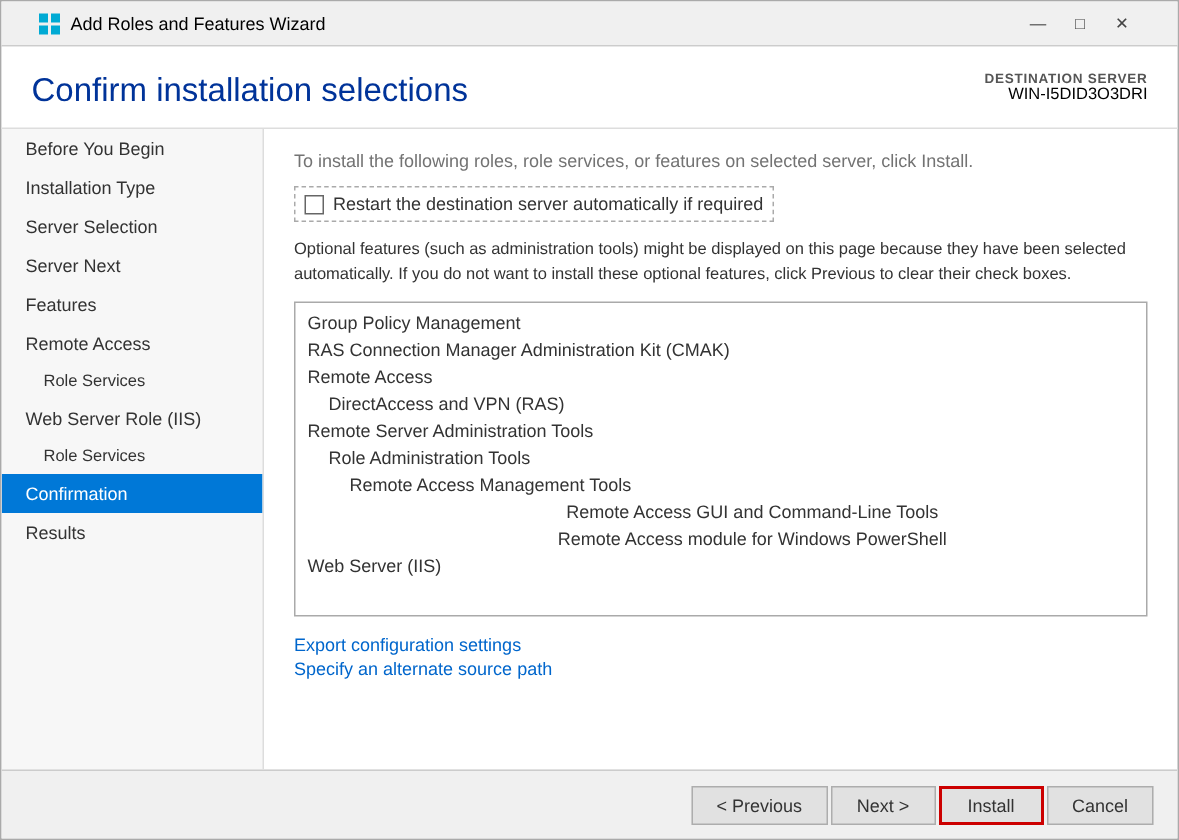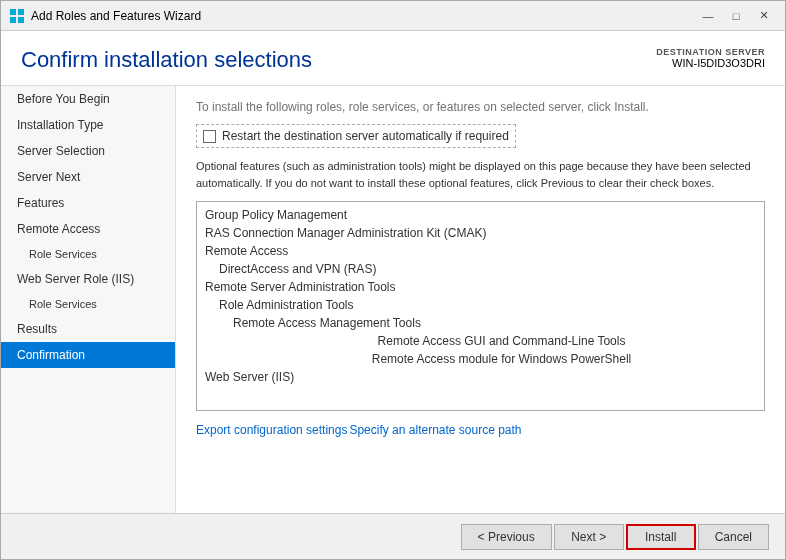--- a/index.html
+++ b/index.html
@@ -21,21 +21,21 @@
       border: 1px solid #aaa;
       display: flex;
       flex-direction: column;
       box-shadow: 2px 2px 8px rgba(0,0,0,0.3);
     }
     .title-bar {
       background: #f0f0f0;
       height: 30px;
       display: flex;
       align-items: center;
-      padding: 0 8px;
+      padding: 0 24px;
       border-bottom: 1px solid #ccc;
       flex-shrink: 0;
     }
     .title-bar-icon {
       width: 16px;
       height: 16px;
       margin-right: 6px;
       display: flex;
       align-items: center;
       justify-content: center;
@@ -197,21 +197,21 @@
       font-size: 12px;
       color: #333;
       cursor: default;
     }
     .feature-item.indent1 { padding-left: 22px; }
     .feature-item.indent2 { padding-left: 36px; }
     .feature-item.indent3 { padding-left: 50px; text-align: center; }
 
     .links-section {
       display: flex;
-      flex-direction: row;
+      flex-direction: column;
       gap: 2px;
     }
     .link-text {
       font-size: 12px;
       color: #0066cc;
       cursor: pointer;
       text-decoration: none;
     }
 
     
@@ -286,22 +286,22 @@
       <div class="sidebar">
       <div class="sidebar-item">Before You Begin</div>
           <div class="sidebar-item">Installation Type</div>
           <div class="sidebar-item">Server Selection</div>
           <div class="sidebar-item">Server Next</div>
           <div class="sidebar-item">Features</div>
           <div class="sidebar-item">Remote Access</div>
           <div class="sidebar-item sub">Role Services</div>
           <div class="sidebar-item">Web Server Role (IIS)</div>
           <div class="sidebar-item sub">Role Services</div>
+          <div class="sidebar-item active">Confirmation</div>
           <div class="sidebar-item">Results</div>
-          <div class="sidebar-item active">Confirmation</div>
         </div>
 
       <div class="main">
         <div class="main-body">
           <p class="instruction-text">To install the following roles, role services, or features on selected server, click Install.</p>
 
           <div class="checkbox-row">
             <div class="checkbox-box"></div>
             <span class="checkbox-label">Restart the destination server automatically if required</span>
           </div>

